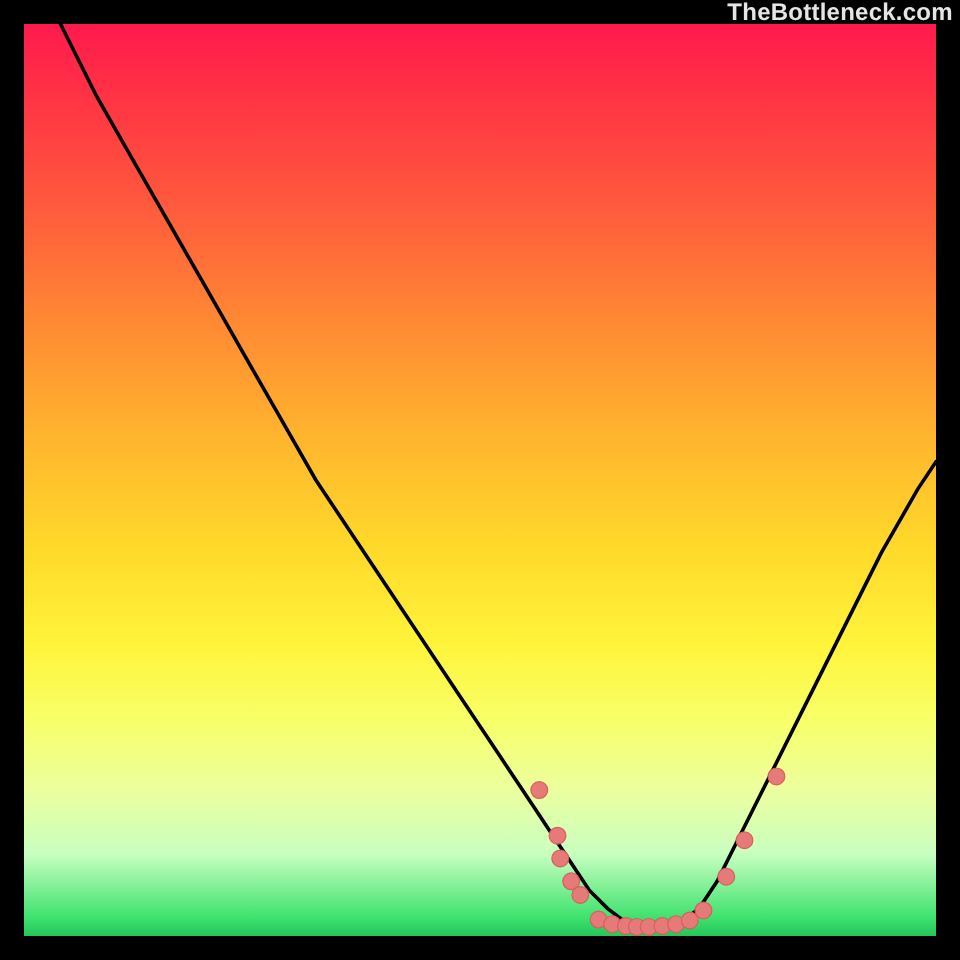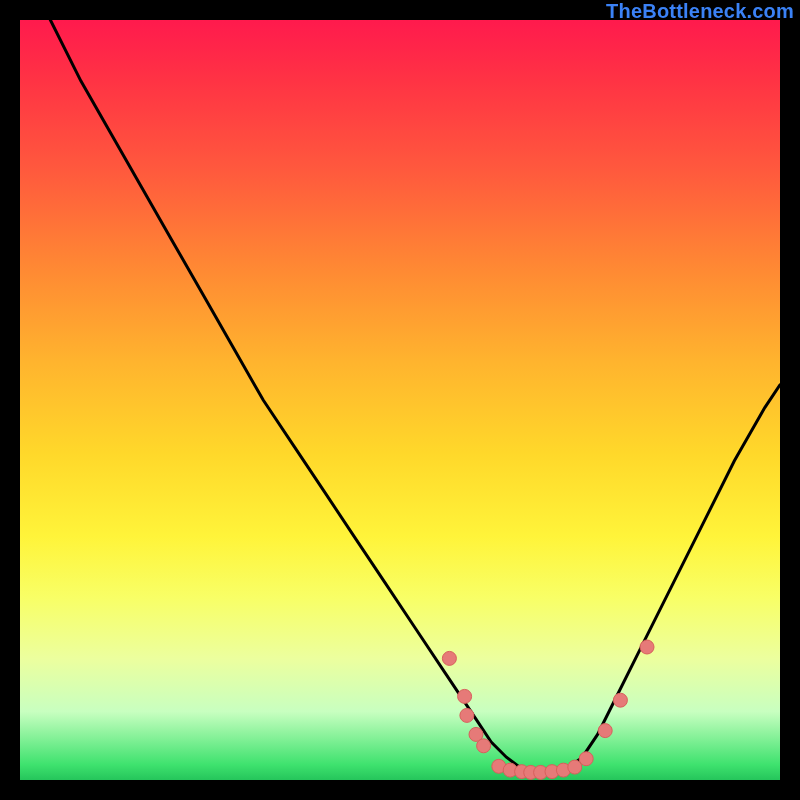--- a/index.html
+++ b/index.html
@@ -35,21 +35,21 @@
       #ecff9e 84%,
       #c8ffc0 91%,
       #3ee26e 98%,
       #25c55b 100%
     );
   }
   .brand {
     position: absolute;
     top: 0px;
     right: 6px;
-    color: #3b82f6;
+    color: #e5e5e5;
     font-size: 20px;
     font-weight: 600;
     letter-spacing: 0.2px;
     user-select: none;
   }
   svg.plot {
     position: absolute;
     left: 20px;
     top: 20px;
     width: 760px;

